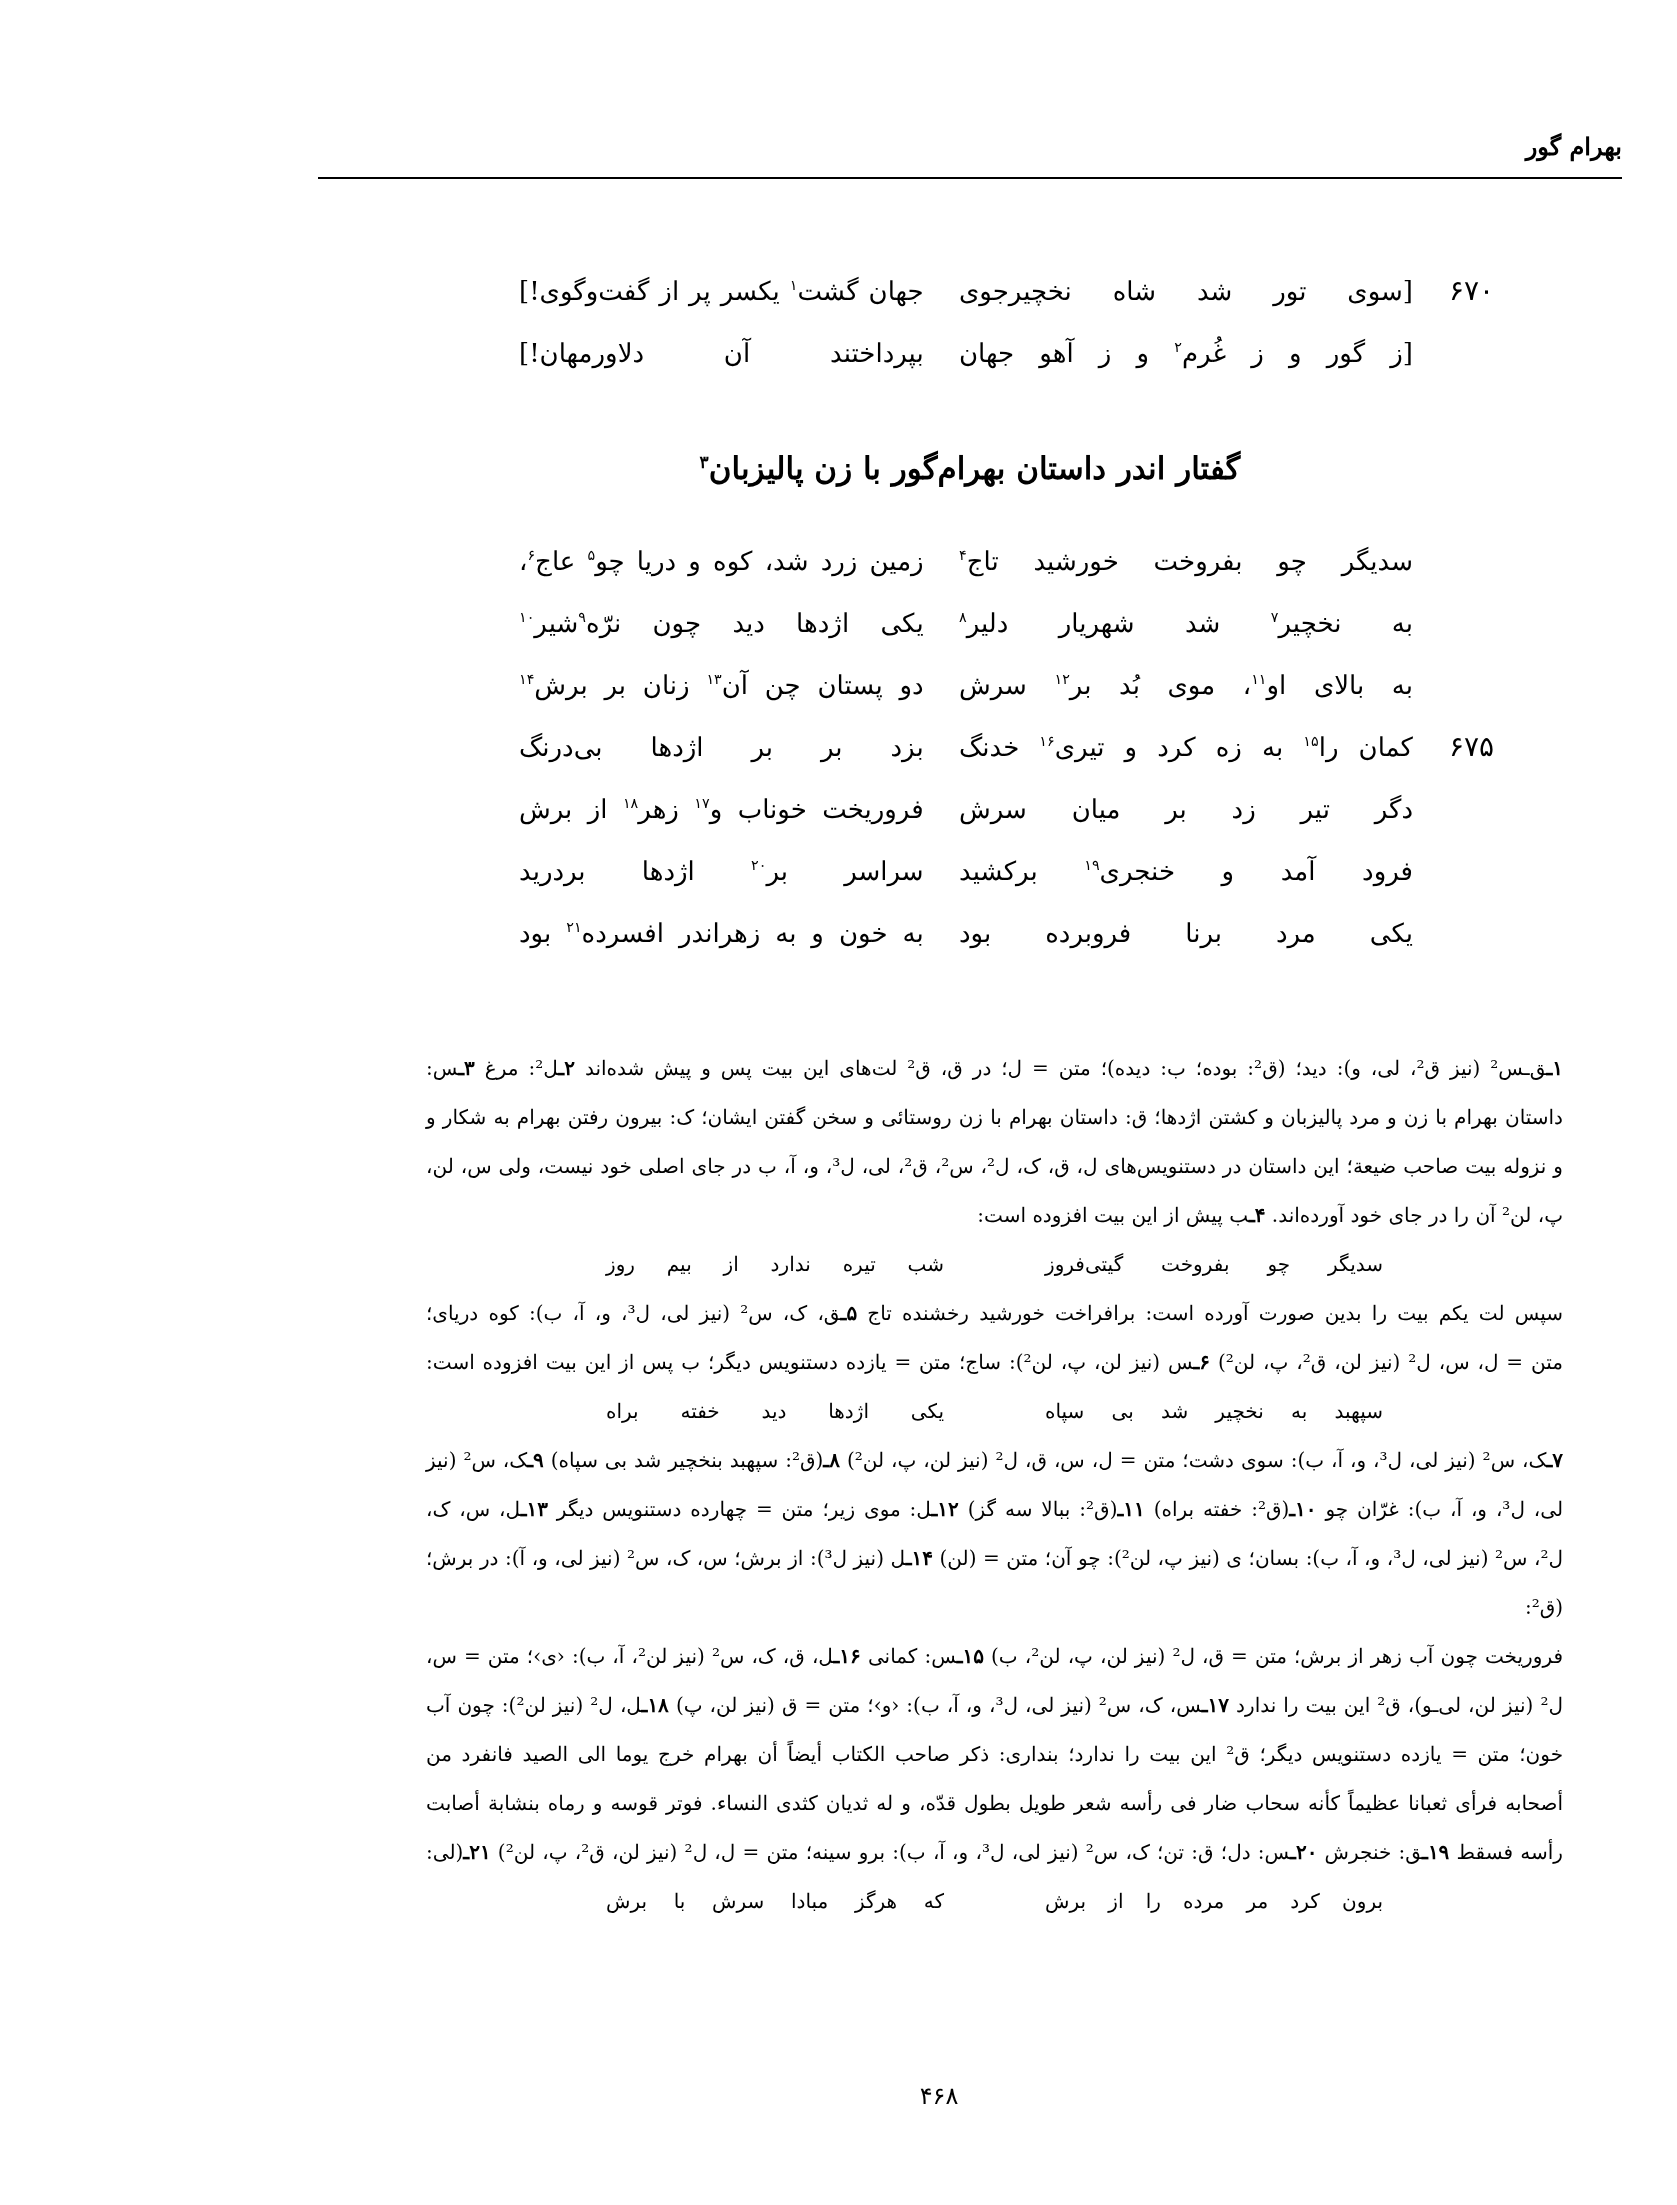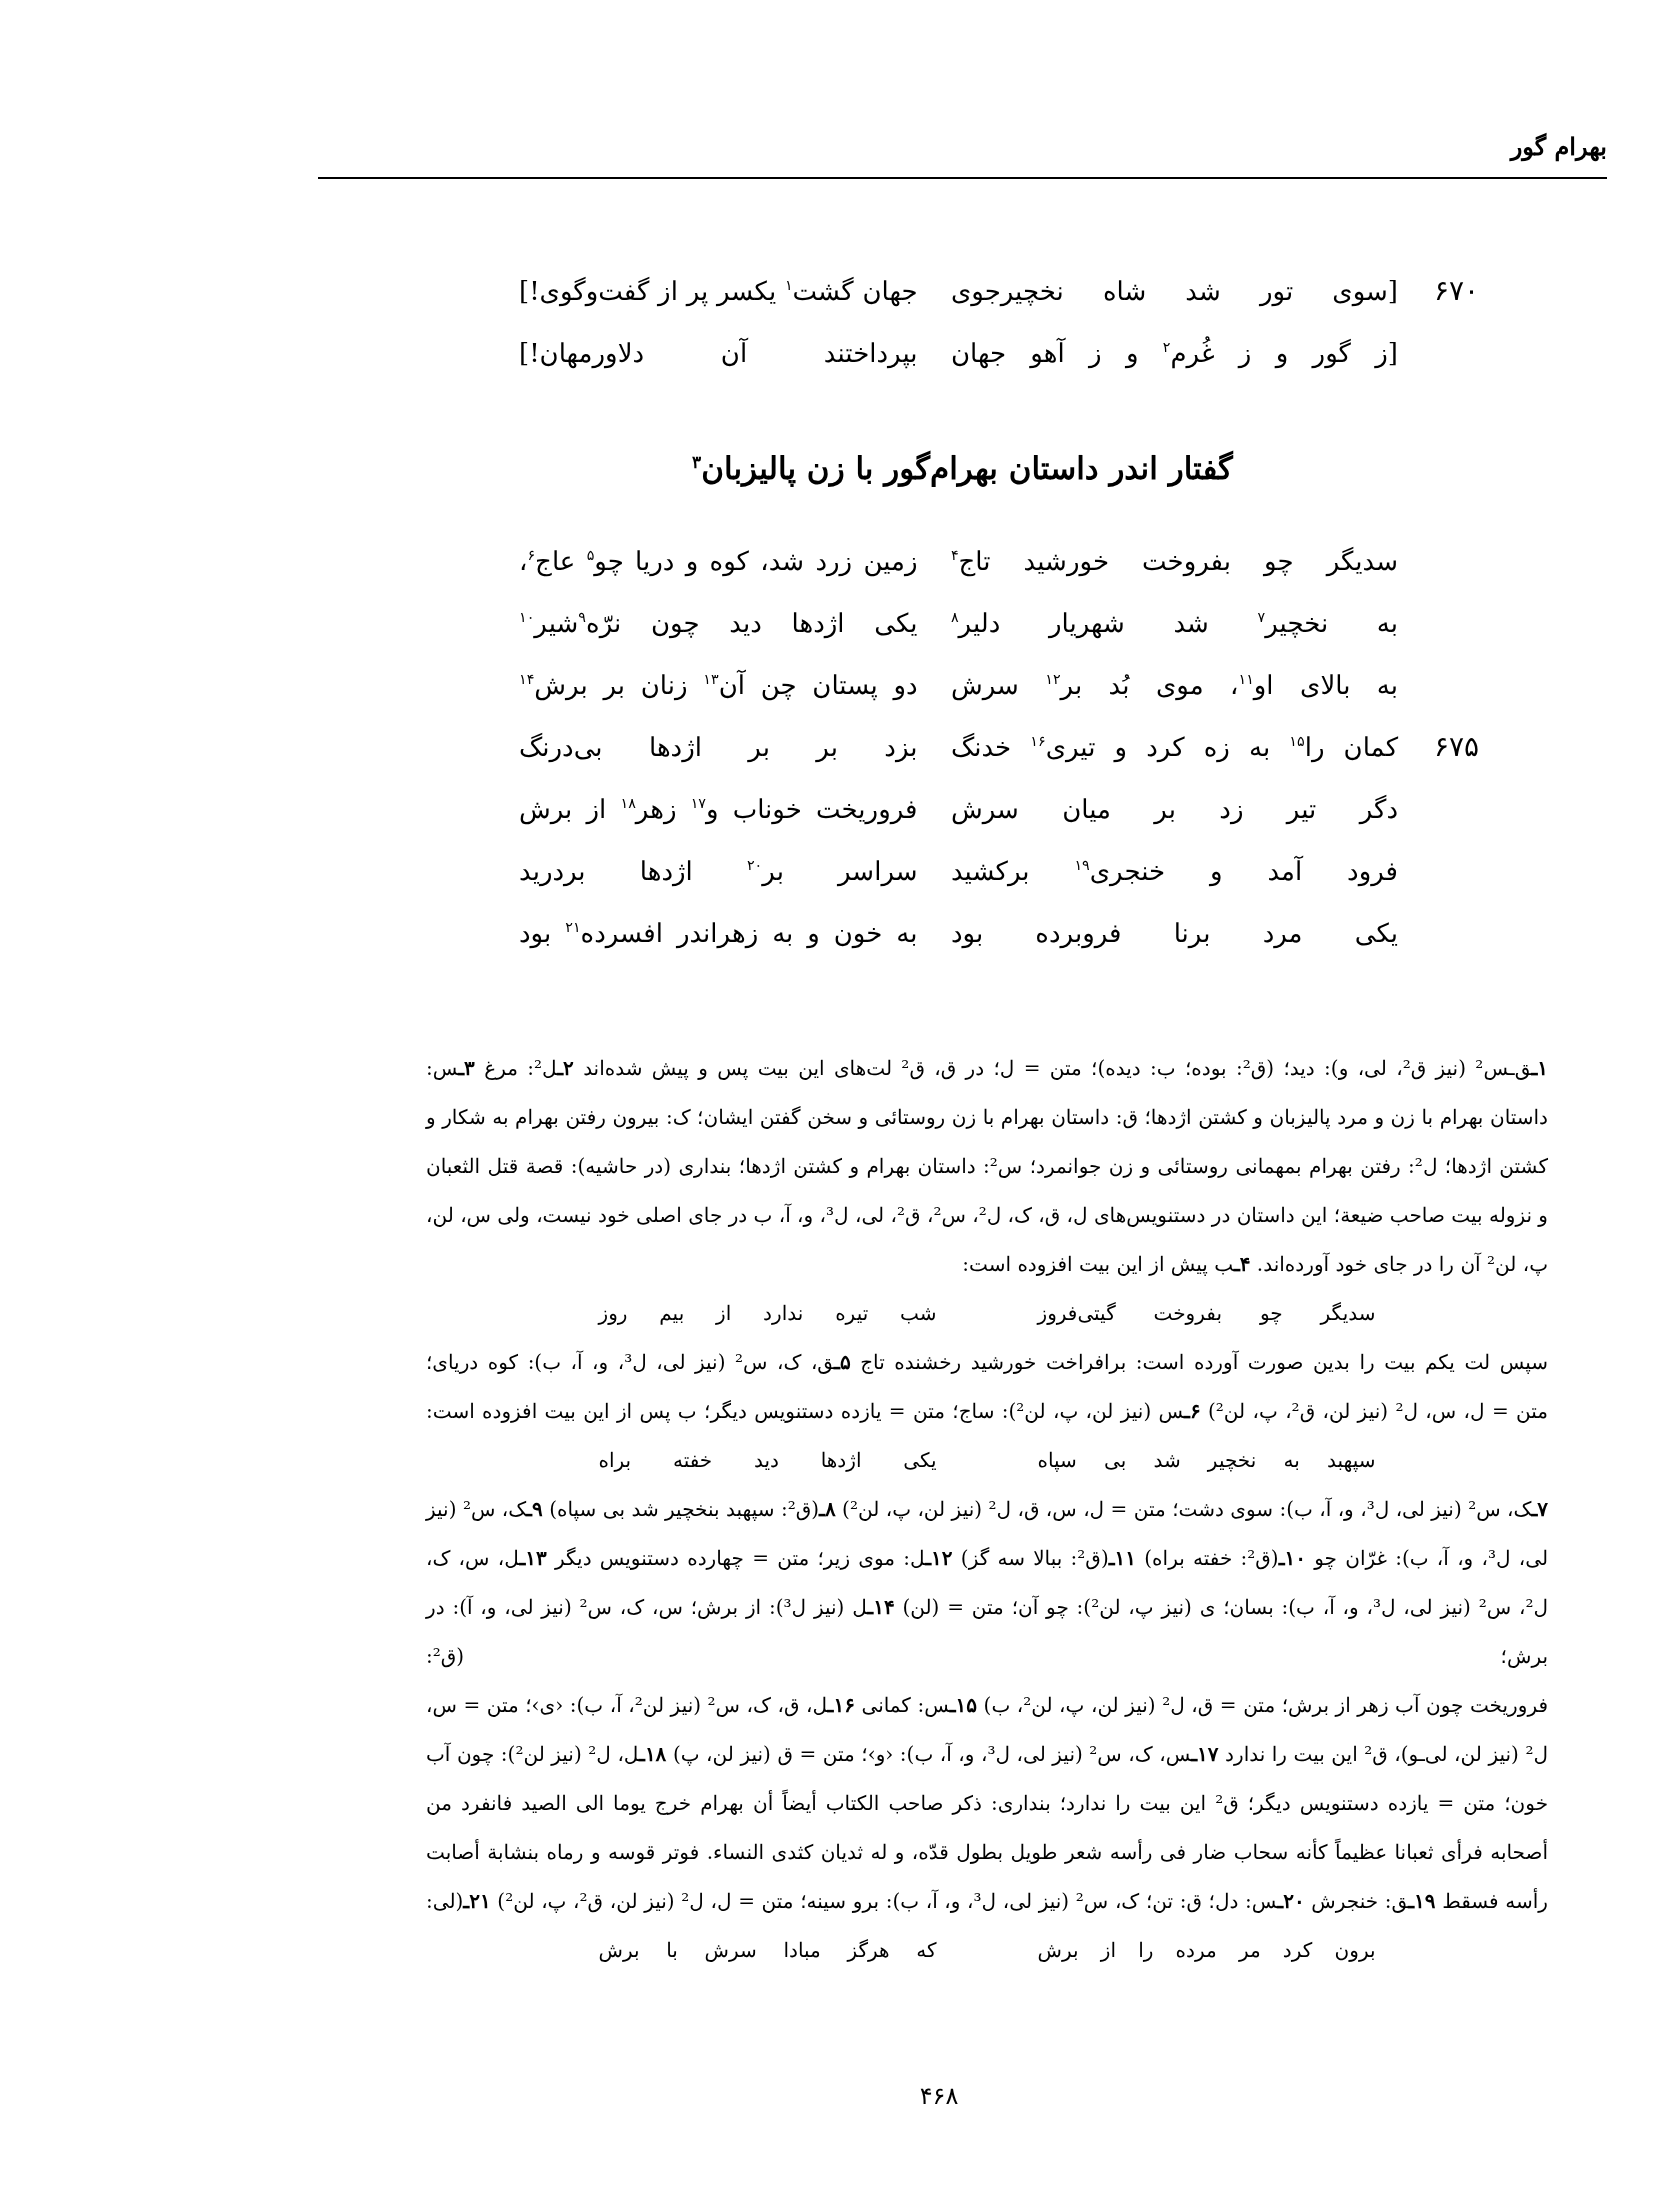--- a/index.html
+++ b/index.html
@@ -3,21 +3,21 @@
 <meta charset="utf-8">
 <style>
   html,body{margin:0;padding:0;background:#ffffff;}
   .page{
     position:relative;
     width:1460px;height:2205px;
     background:#ffffff;color:#000;
     font-family:"DejaVu Serif","Liberation Serif",serif;
     direction:rtl;
     box-sizing:border-box;
-    padding:135px 70px 0 101px;
+    padding:135px 55px 0 101px;
     overflow:hidden;
   }
   
   .running-head{
     font-size:24px;font-weight:bold;line-height:1;
     text-align:right;margin-bottom:17.6px;letter-spacing:0.7px;
   }
   .head-rule{height:2.7px;background:#000;}
   
   .verse-area{padding:0 128px 0 189px;}
@@ -110,21 +110,20 @@
       <div class="verse-row">
         <span class="vnum"></span>
         <div class="hemi hemi-r">یکی مرد برنا فروبرده بود</div>
         <div class="hemi hemi-l">به خون و به زهراندر افسرده<sup>۲۱</sup> بود</div>
       </div>
     </section>
 
   <section id="apparatus" class="apparatus">
       <div class="fn-line"><b>۱ـ</b>ق‌ـس² (نیز ق²، لی، و): دید؛ (ق²: بوده؛ ب: دیده)؛ متن = ل؛ در ق، ق² لت‌های این بیت پس و پیش شده‌اند <b>۲ـ</b>ل²: مرغ <b>۳ـ</b>س:</div>
       <div class="fn-line">داستان بهرام با زن و مرد پالیزبان و کشتن اژدها؛ ق: داستان بهرام با زن روستائی و سخن گفتن ایشان؛ ک: بیرون رفتن بهرام به شکار و</div>
-      <div class="fn-line">کشتن اژدها؛ ل²: رفتن بهرام بمهمانی روستائی و زن جوانمرد؛ س²: داستان بهرام و کشتن اژدها؛ بنداری (در حاشیه): قصة قتل الثعبان</div>
       <div class="fn-line">و نزوله بیت صاحب ضیعة؛ این داستان در دستنویس‌های ل، ق، ک، ل²، س²، ق²، لی، ل³، و، آ، ب در جای اصلی خود نیست، ولی س، لن،</div>
       <div class="fn-line ragged">پ، لن² آن را در جای خود آورده‌اند. <b>۴ـ</b>ب پیش از این بیت افزوده است:</div>
       <div class="fn-verse">
         <div class="fvh">سدیگر چو بفروخت گیتی‌فروز</div>
         <div class="fvh">شب تیره ندارد از بیم روز</div>
       </div>
       <div class="fn-line">سپس لت یکم بیت را بدین صورت آورده است: برافراخت خورشید رخشنده تاج <b>۵ـ</b>ق، ک، س² (نیز لی، ل³، و، آ، ب): کوه دریای؛</div>
       <div class="fn-line">متن = ل، س، ل² (نیز لن، ق²، پ، لن²) <b>۶ـ</b>س (نیز لن، پ، لن²): ساج؛ متن = یازده دستنویس دیگر؛ ب پس از این بیت افزوده است:</div>
       <div class="fn-verse">
         <div class="fvh">سپهبد به نخچیر شد بی سپاه</div>

